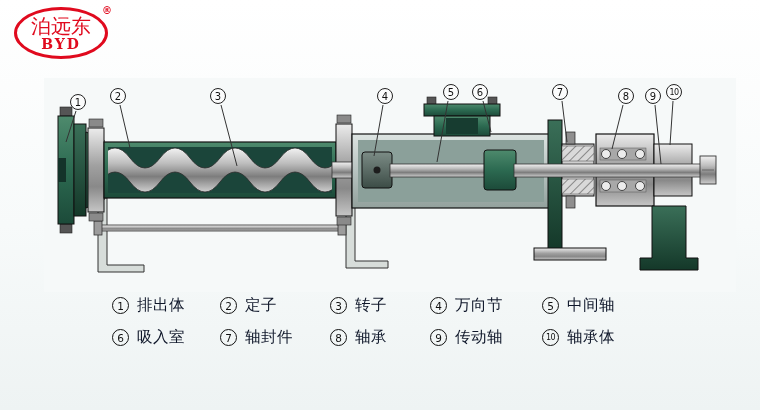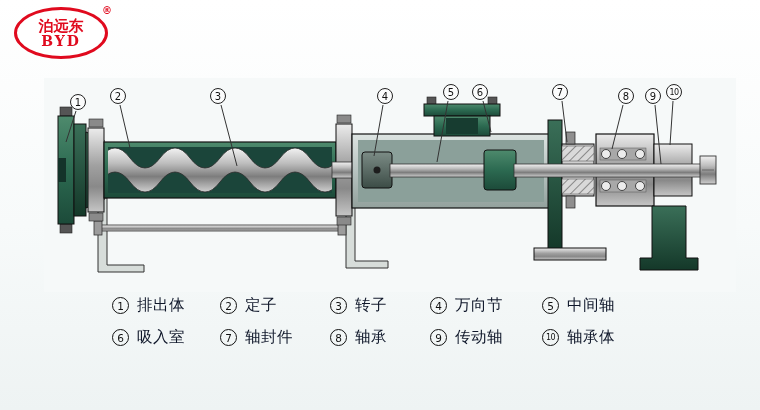--- a/index.html
+++ b/index.html
@@ -7,21 +7,21 @@
     width:760px;height:410px;position:relative;overflow:hidden;
     font-family:"DejaVu Sans","Liberation Sans",sans-serif;
     background:linear-gradient(180deg,#ffffff 0%,#f7fafa 55%,#eef3f3 100%);
   }
   .logo{position:absolute;left:14px;top:7px;width:98px;height:56px;z-index:6;}
   .logo-oval{
     width:88px;height:46px;border:3px solid #e00a1e;border-radius:50%;
     display:flex;flex-direction:column;align-items:center;justify-content:center;
     background:rgba(255,255,255,.88);
   }
-  .logo-cn{color:#e00a1e;font-size:15px;font-weight:bold;line-height:1.1;}
+  .logo-cn{color:#e00a1e;font-size:20px;font-weight:normal;line-height:1.1;}
   .logo-en{color:#e00a1e;font-size:14px;font-weight:bold;letter-spacing:2px;line-height:1;
     font-family:"DejaVu Serif","Liberation Serif",serif;}
   .logo-reg{position:absolute;right:0px;top:-2px;color:#e00a1e;font-size:10px;font-weight:bold;}
   .diagram-svg{position:absolute;left:0;top:0;z-index:1;}
   .callout{
     position:absolute;width:16px;height:16px;border:1px solid #222;border-radius:50%;
     display:flex;align-items:center;justify-content:center;font-size:10px;color:#111;
     background:rgba(255,255,255,.55);z-index:4;box-sizing:border-box;
   }
   .callout.wide{font-size:8px;letter-spacing:-.5px;}

